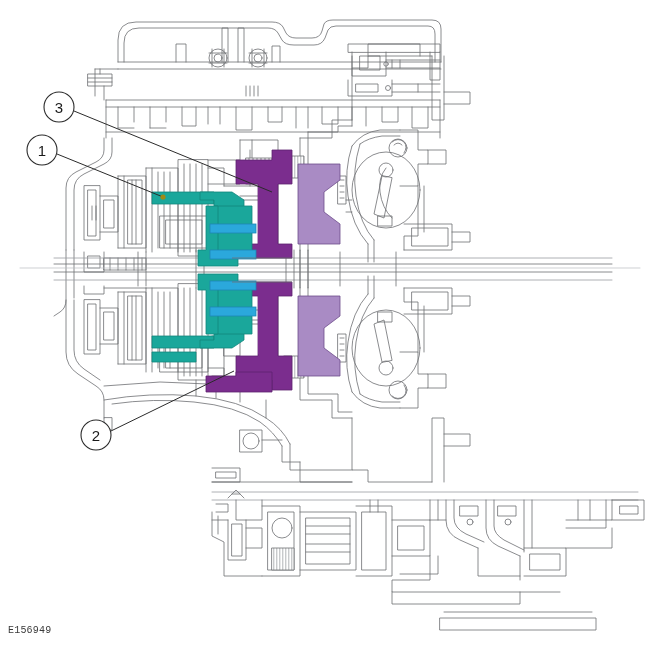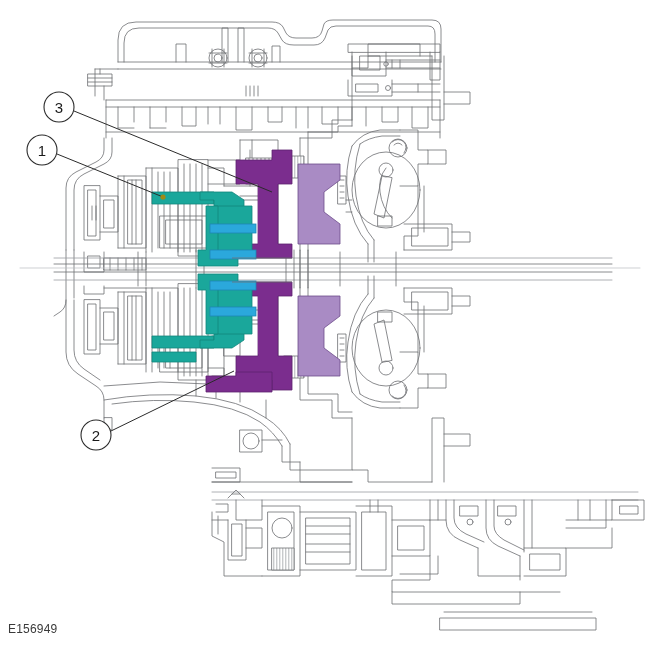--- a/index.html
+++ b/index.html
@@ -23,24 +23,24 @@
   }
   svg#diagram {
     display: block;
     width: 650px;
     height: 650px;
   }
   .figure-id {
     position: absolute;
     left: 8px;
     bottom: 14px;
-    font-size: 12px;
+    font-size: 10px;
     letter-spacing: 0.2px;
     color: #3a3a3a;
-    font-family: Liberation Sans, sans-serif;
+    font-family: Liberation Mono, monospace;
     white-space: nowrap;
     text-align: right;
   }
   .callout-num {
     font-family: "Liberation Sans", sans-serif;
     font-size: 15px;
     fill: #1a1a1a;
     text-anchor: middle;
     dominant-baseline: central;
   }

